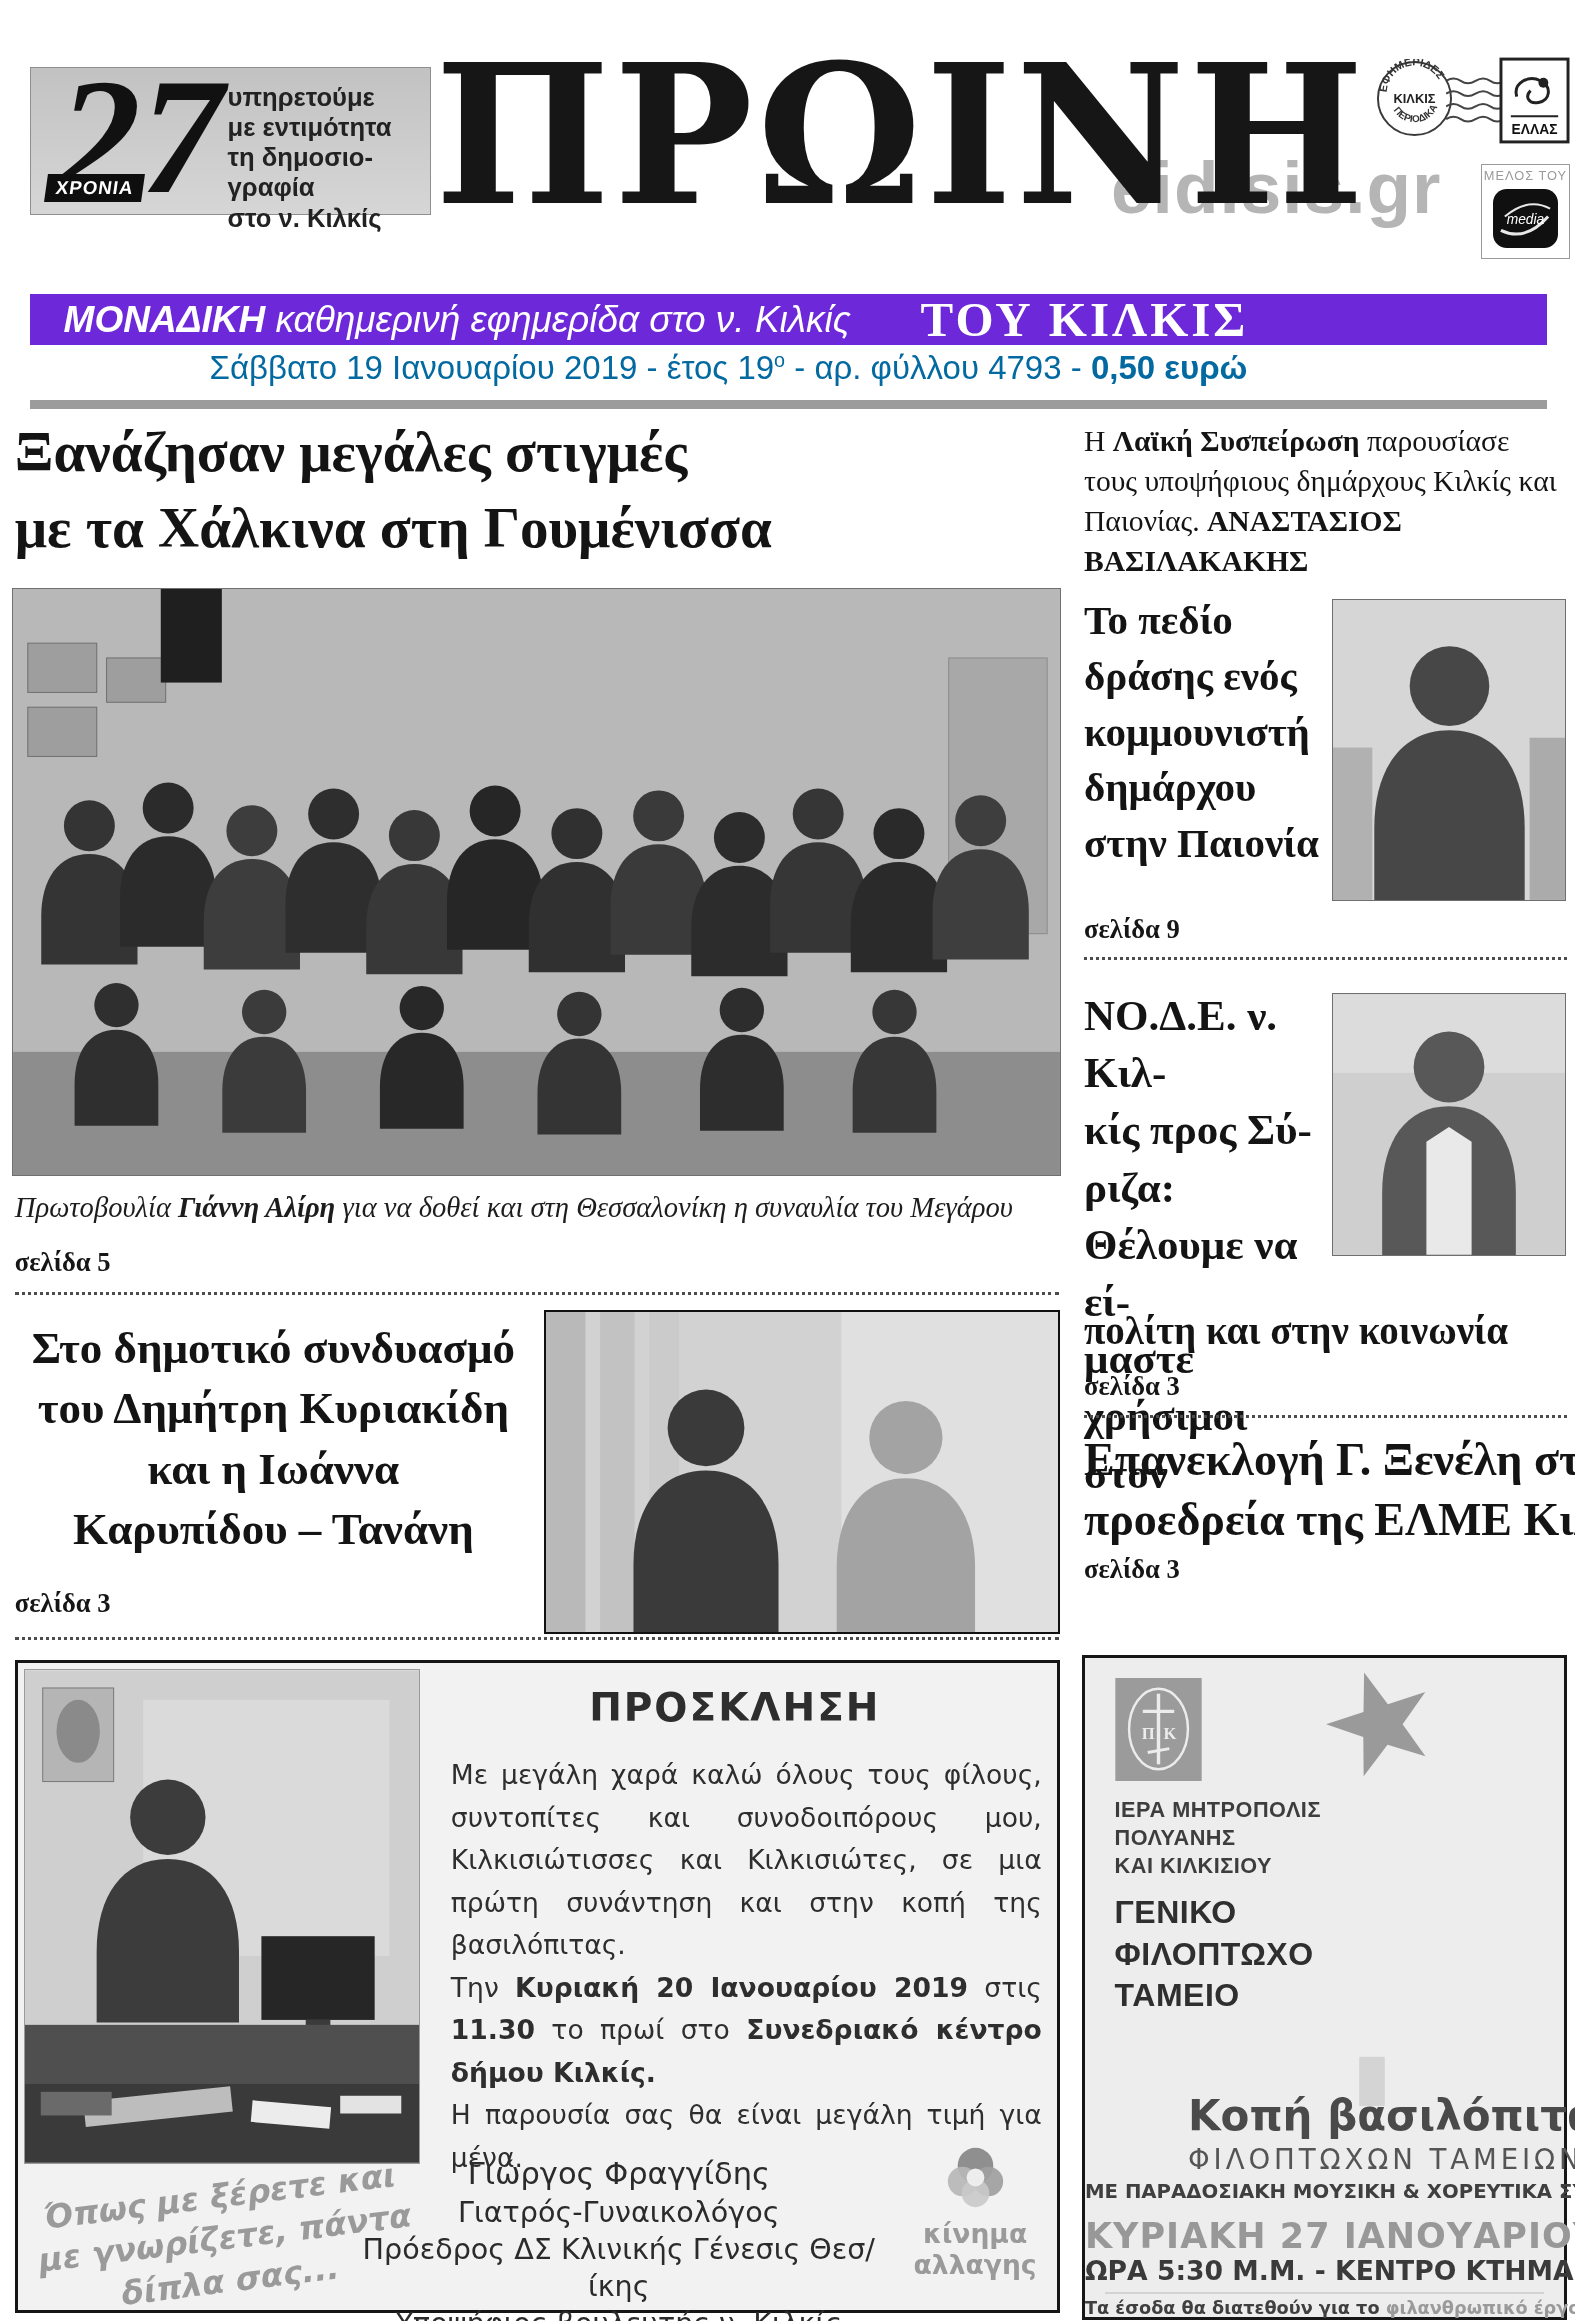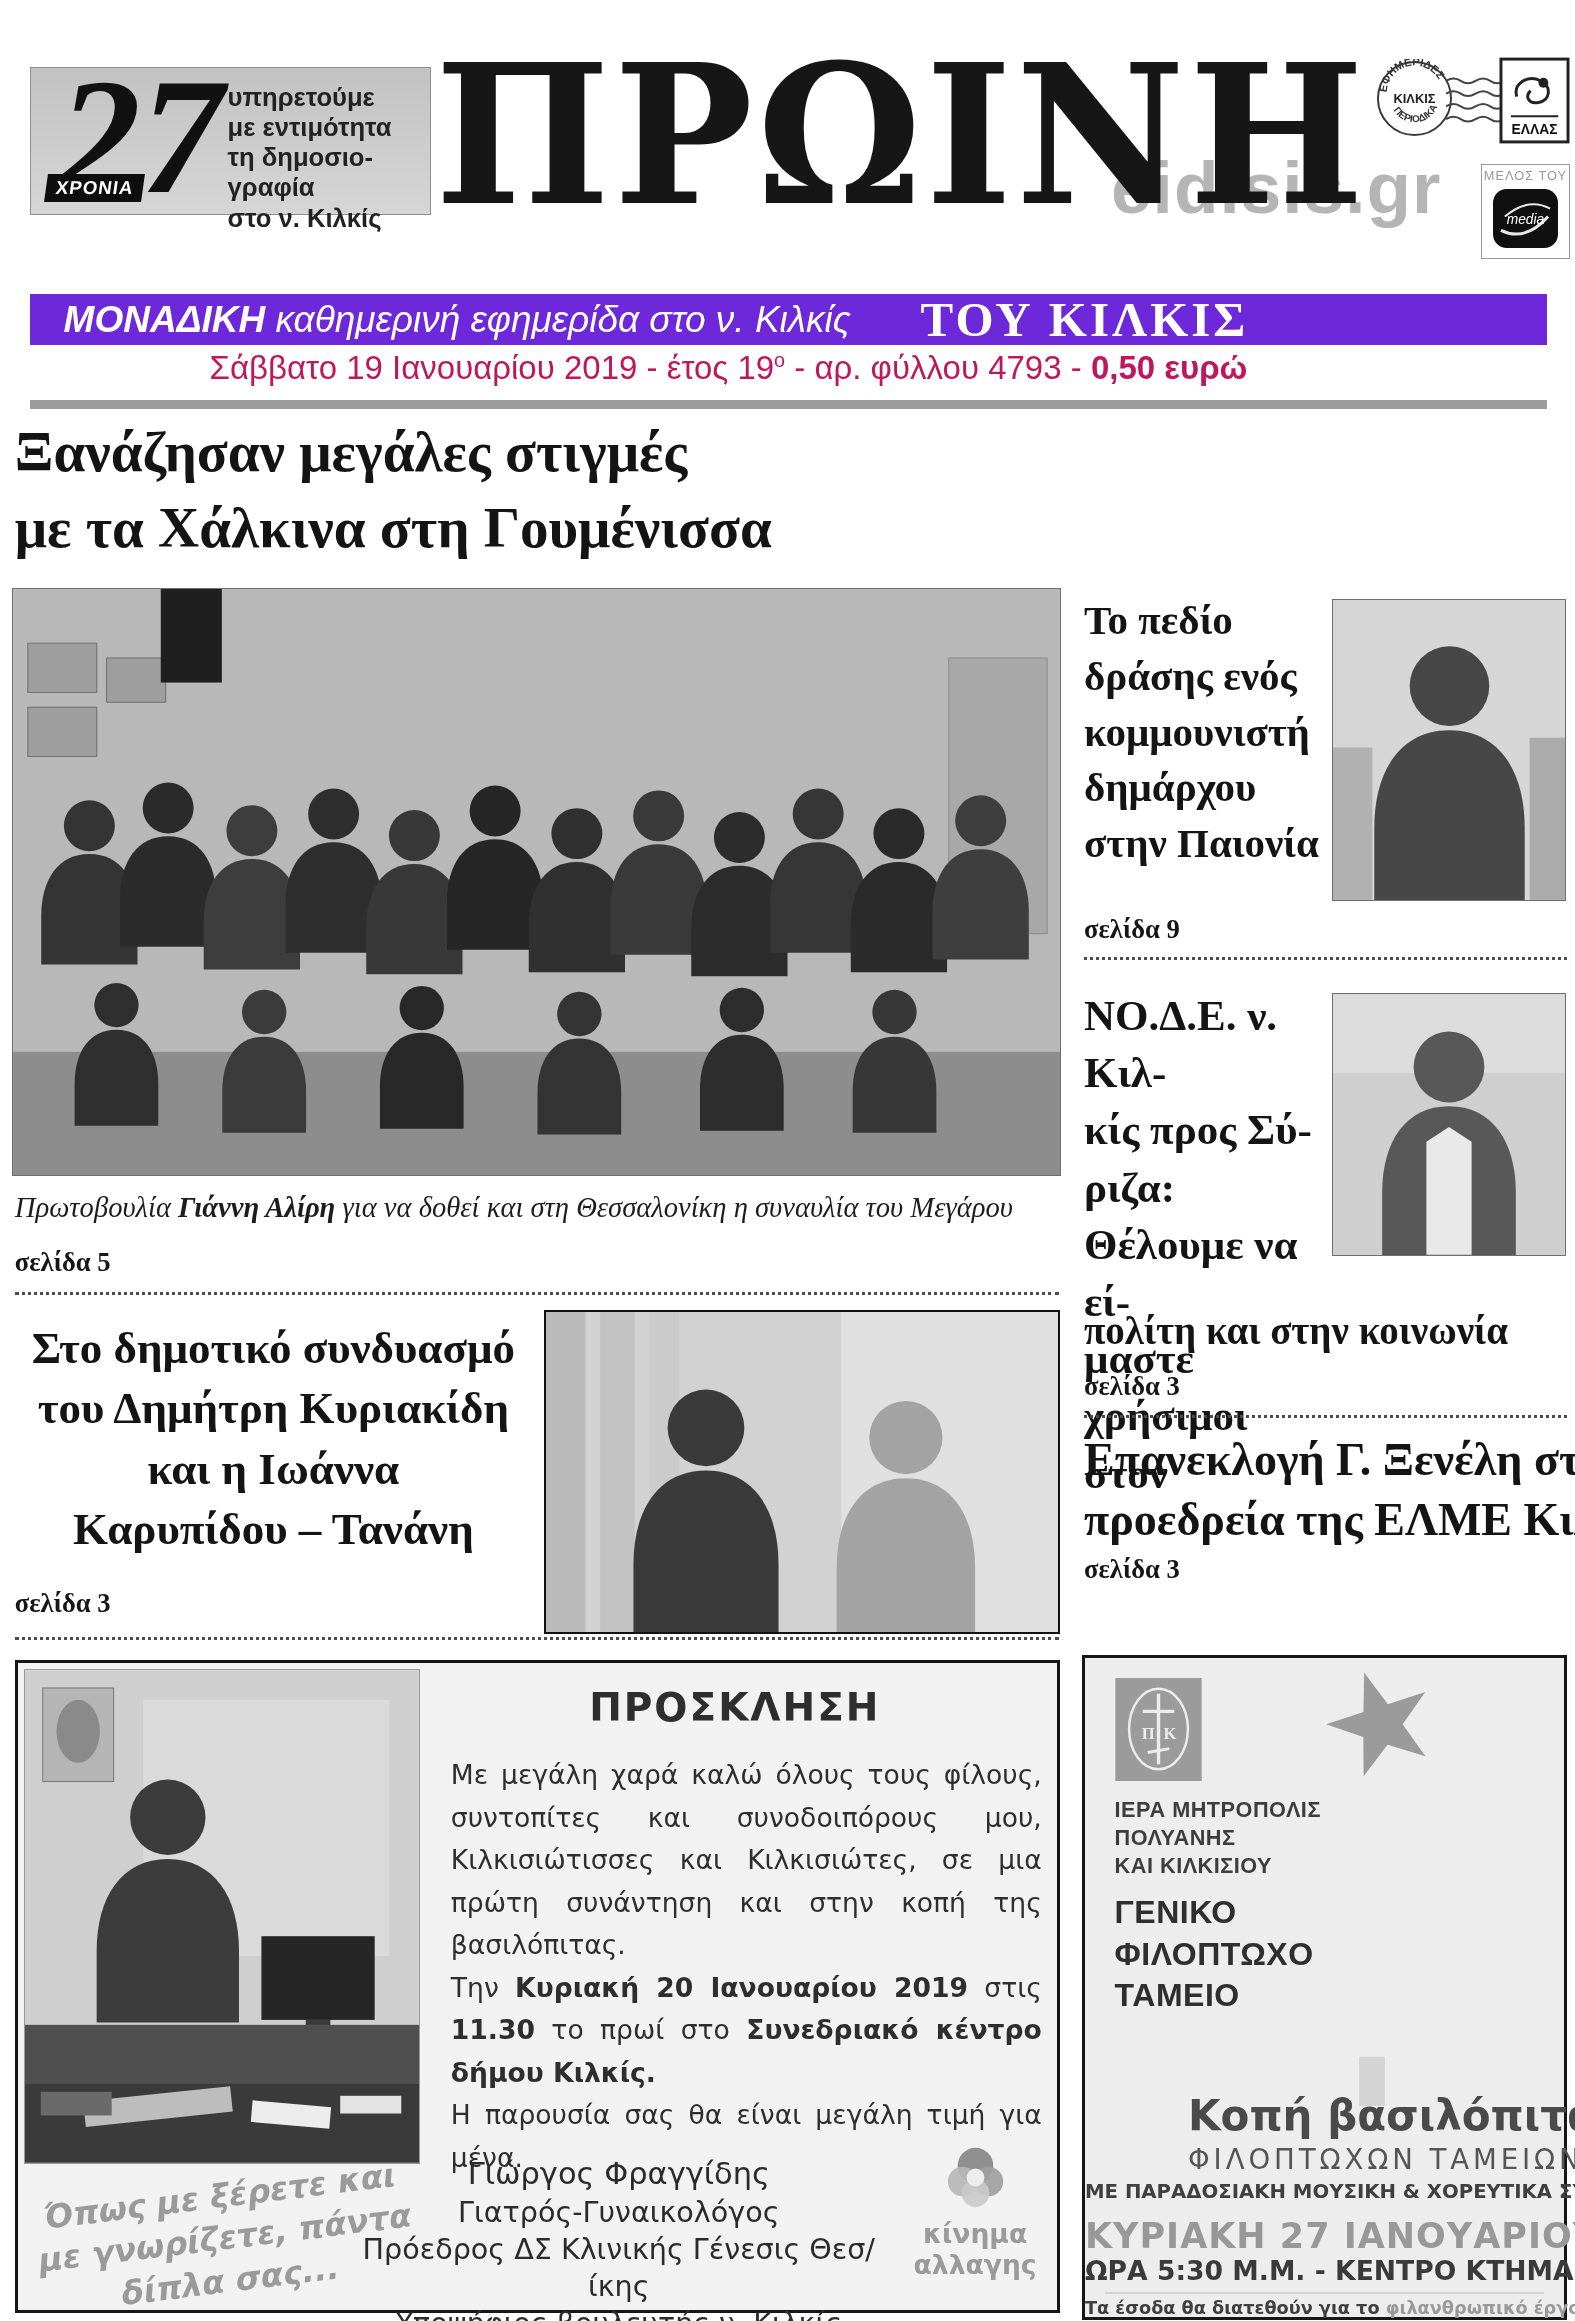--- a/index.html
+++ b/index.html
@@ -17,21 +17,21 @@
   .badge-years{background:#0e0e0e;color:#fff;font-weight:bold;font-size:18.7px;
                padding:3px 9.9px;transform:skewX(-8deg);display:inline-block;letter-spacing:1px;}
   .badge-tag{font-weight:bold;font-size:25.6px;line-height:1.18;color:#222;}
   .masthead-title{font-family:"DejaVu Serif",serif;font-weight:bold;font-size:193px;line-height:1;
                   letter-spacing:3.9px;color:#161616;transform:scaleX(0.96);transform-origin:left top;z-index:3;}
   .website{font-weight:bold;font-size:73px;color:#b5b5b5;letter-spacing:1px;z-index:1;}
   .band{background:#6d28d9;z-index:2;}
   .band-left{color:#fff;font-style:italic;font-size:37px;line-height:51px;}
   .band-right{color:#fff;font-family:"Liberation Serif",serif;font-weight:bold;
               font-size:49px;line-height:51px;letter-spacing:3px;}
-  .dateline{font-size:33px;color:#be185d;text-align:center;}
+  .dateline{font-size:33px;color:#0369a1;text-align:center;}
   .grayrule{background:#9c9c9c;height:8.9px;}
   .lead-headline{font-size:57px;line-height:1.33;}
   .caption{font-family:"Liberation Serif",serif;font-size:28.6px;color:#1d1d1d;}
   .intro{font-family:"Liberation Serif",serif;font-size:29.6px;line-height:1.35;color:#141414;}
   .art-headline{line-height:1.36;}
   .photo-frame{border:1px solid #6f6f6f;background:#d8d8d8;}
   .photo-frame-bold{border:2px solid #111;background:#d8d8d8;}
   
   .adbox{border:3.9px solid #161616;background:#f2f2f2;}
   .adbox2{border:3px solid #161616;background:#ededed;}
@@ -211,20 +211,23 @@
       <rect x="0" width="40" height="325" fill="#b9b9b9"></rect>
       <rect x="55" width="35" height="325" fill="#c2c2c2"></rect>
       <rect x="105" width="30" height="325" fill="#cbcbcb"></rect>
       <rect x="300" width="220" height="325" fill="#e0e0e0"></rect>
       <use href="#sym-person" x="60" y="70" width="205" height="260" fill="#3a3a3a"></use>
       <use href="#sym-person" x="268" y="82" width="195" height="248" fill="#a3a3a3"></use>
     </svg>
   </div>
   <div class="abs dotted" style="left:14.8px;top:1637px;width:1044px;"></div>
 
+  <div class="abs intro" style="left:1084px;top:422px;width:485px;">
+    <span>Η </span><b>Λαϊκή Συσπείρωση</b><span> παρουσίασε τους υποψήφιους δημάρχους Κιλκίς και Παιονίας. </span><b>ΑΝΑΣΤΑΣΙΟΣ ΒΑΣΙΛΑΚΑΚΗΣ</b>
+  </div>
 
   <div class="abs headline art-headline" style="left:1084px;top:593px;width:244px;font-size:41px;">
     <div class="nowrap">Το πεδίο</div>
     <div class="nowrap">δράσης ενός</div>
     <div class="nowrap">κομμουνιστή</div>
     <div class="nowrap">δημάρχου</div>
     <div class="nowrap">στην Παιονία</div>
   </div>
   <div class="abs photo-frame" style="left:1332px;top:599px;width:232px;height:300px;">
     <svg width="232" height="300" viewBox="0 0 236 305">

